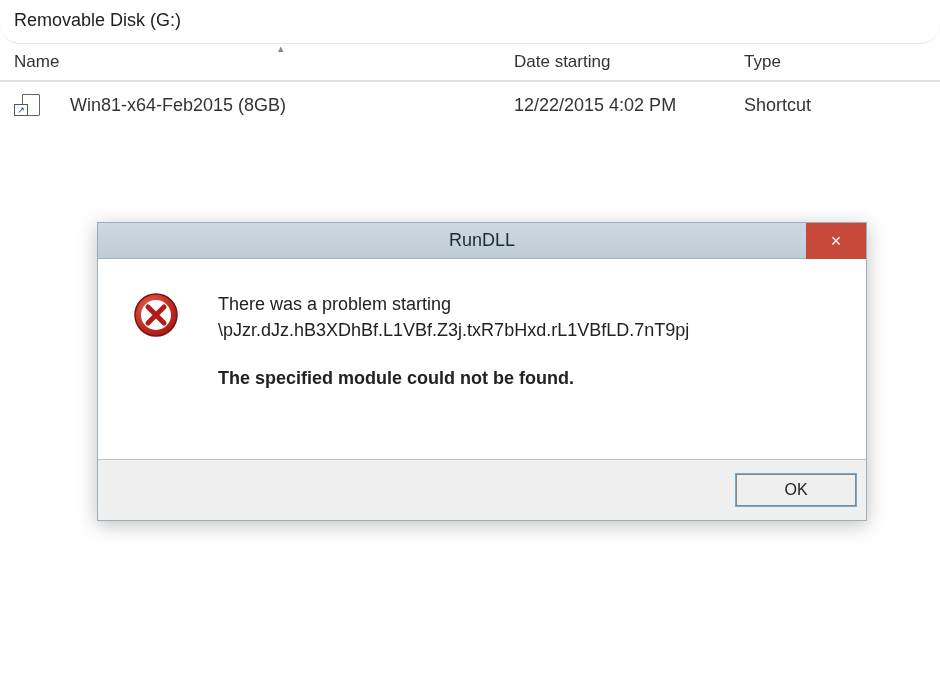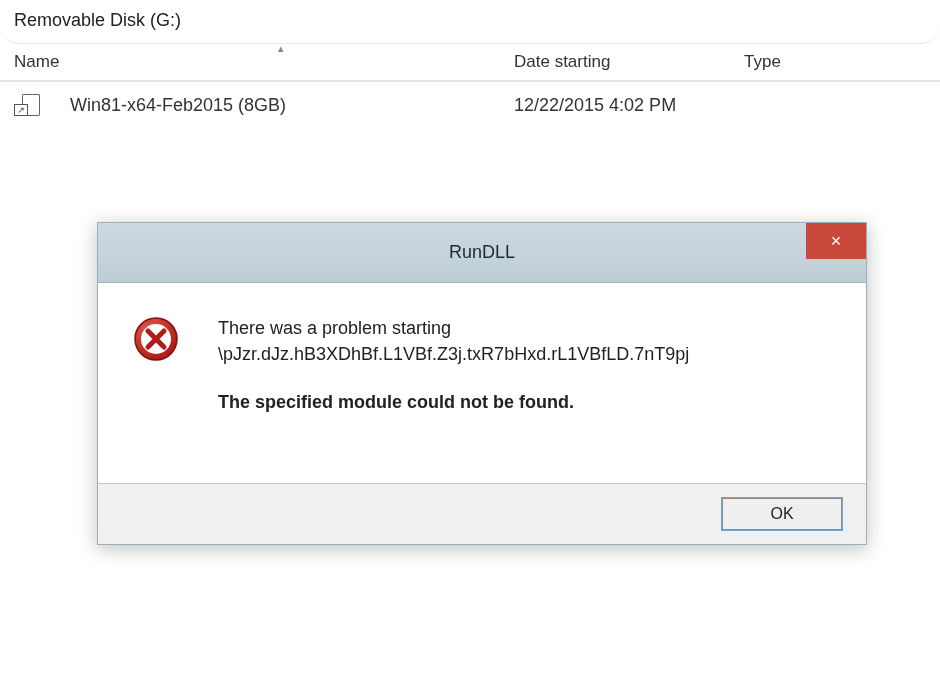--- a/index.html
+++ b/index.html
@@ -90,21 +90,21 @@
     .dialog {
       position: absolute;
       left: 97px;
       top: 222px;
       width: 770px;
       background: #fff;
       border: 1px solid #9bb0bc;
       box-shadow: 0 4px 18px rgba(0,0,0,0.25);
     }
     .titlebar {
-      height: 60px;
+      height: 36px;
       background: linear-gradient(to bottom, #cdd9e1, #bfcdd6);
       border-bottom: 1px solid #9fb2bf;
       display: flex;
       align-items: center;
       position: relative;
     }
     .titlebar-title {
       flex: 1;
       text-align: center;
       font-size: 18px;
@@ -145,21 +145,21 @@
       word-break: break-all;
     }
     .error-text .msg2 {
       margin-top: 22px;
       font-weight: bold;
     }
 
     .dialog-footer {
       border-top: 1px solid #c2c2c2;
       background: #f0f0f0;
-      padding: 14px 24px;
+      padding: 14px 10px;
       display: flex;
       justify-content: flex-end;
     }
     .ok-btn {
       min-width: 120px;
       padding: 6px 0;
       text-align: center;
       background: #efefef;
       border: 1px solid #8a8a8a;
       font-size: 16px;
@@ -184,20 +184,21 @@
 
 <div class="file-row">
   <div class="file-icon-wrap">
     <div class="file-icon">
       <div class="doc"></div>
       <div class="arrow-badge">↗</div>
     </div>
   </div>
   <div class="file-name-cell">Win81-x64-Feb2015 (8GB)</div>
   <div class="file-date-cell">12/22/2015 4:02 PM</div>
+  <div class="file-type-cell">Shortcut</div>
 </div>
 
 <div class="dialog">
   <div class="titlebar">
     <div class="titlebar-title">RunDLL</div>
     <div class="close-btn">
       <span>×</span>
     </div>
   </div>
   <div class="dialog-body">

